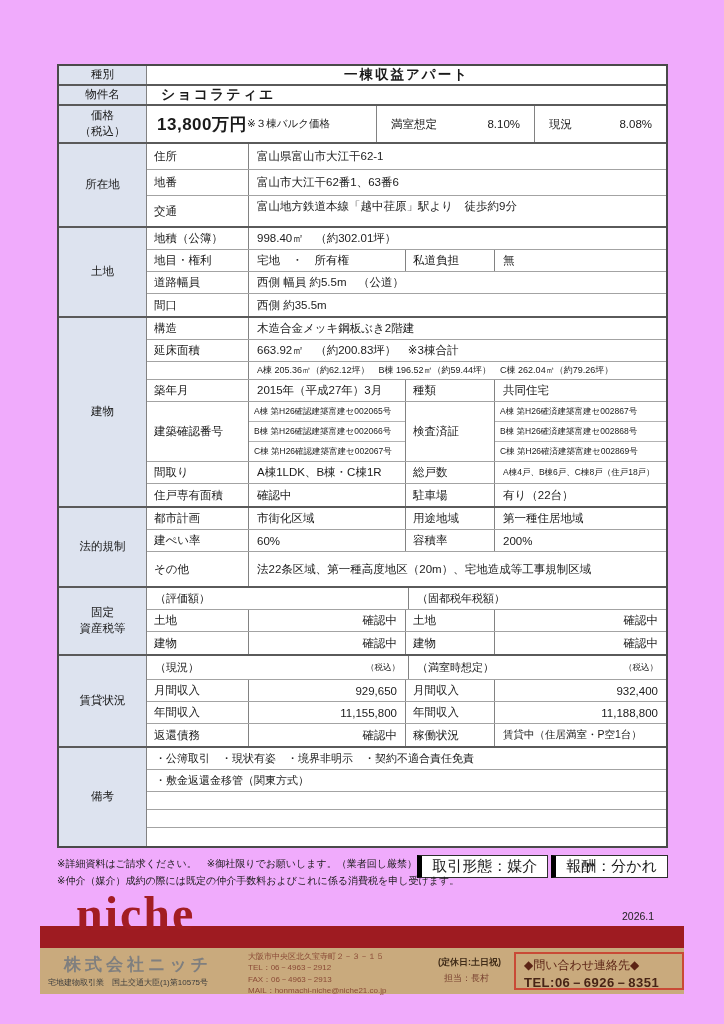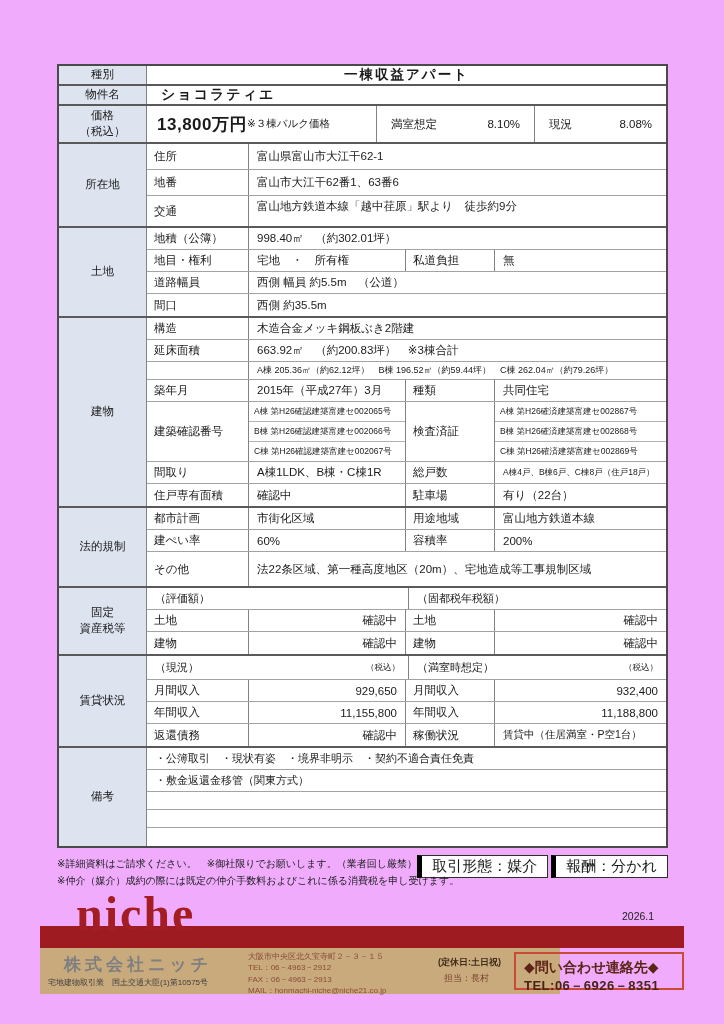--- a/index.html
+++ b/index.html
@@ -50,28 +50,28 @@
   
   .notesline{position:absolute;left:57px;top:857px;width:611px;display:flex;justify-content:space-between;align-items:flex-start;font-size:10px}
   .tags{display:flex;gap:3px;margin-top:-2px}
   .tag{border:1px solid #2e2e2e;border-left:5px solid #000;padding:1px 10px;font-size:15px;white-space:nowrap;background:#fff}
   .note2{position:absolute;left:57px;top:874px;font-size:10px}
   
   .logo{position:absolute;left:76px;top:891px;font-family:"Liberation Serif","DejaVu Serif",serif;
         font-weight:bold;font-size:48px;line-height:.95;color:#a31d23;letter-spacing:2px;z-index:2}
   .datecode{position:absolute;left:622px;top:910px;font-size:10.5px;color:#222}
   .redbar{position:absolute;left:40px;top:926px;width:644px;height:22px;background:#9e1b21}
-  .tanbox{position:absolute;left:40px;top:948px;width:520px;height:46px;background:#c9aa7d}
+  .tanbox{position:absolute;left:40px;top:948px;width:644px;height:46px;background:#c9aa7d}
   .company{position:absolute;left:24px;top:5px;font-size:17px;font-weight:bold;color:#7f7f7f;letter-spacing:4px}
   .license{position:absolute;left:8px;top:29px;font-size:8px;color:#3c3c3c;white-space:nowrap}
   .cinfo{position:absolute;left:208px;top:3px;font-size:8px;line-height:1.42;color:#8a4a36;white-space:nowrap}
   .teikyubi{position:absolute;left:398px;top:8px;font-size:9px;font-weight:bold;color:#402c18;white-space:nowrap}
   .tanto{position:absolute;left:404px;top:24px;font-size:9px;color:#7a4331;white-space:nowrap}
   .contact{position:absolute;left:474px;top:4px;width:170px;height:38px;border:2px solid #c94a36;padding:3px 8px;line-height:1.45}
-  .contact .ctitle{font-size:14px;font-weight:bold;color:#5c2415}
+  .contact .ctitle{font-size:12px;font-weight:normal;color:#5c2415}
   .contact .ctel{font-size:13px;font-weight:bold;color:#472415;letter-spacing:.5px}
 </style>
 </head>
 <body>
 
 <div class="sheet">
 
   <div class="ptable">
 
     <div class="sec">
@@ -201,21 +201,21 @@
       </div>
     </div>
 
     <div class="sec">
       <div class="sec-h">法的規制</div>
       <div class="sec-body">
         <div class="row h22">
           <div class="lbl">都市計画</div>
           <div class="val">市街化区域</div>
           <div class="lbl2">用途地域</div>
-          <div class="val2">富山地方鉄道本線</div>
+          <div class="val2">第一種住居地域</div>
         </div>
         <div class="row h22">
           <div class="lbl">建ぺい率</div>
           <div class="val">60%</div>
           <div class="lbl2">容積率</div>
           <div class="val2">200%</div>
         </div>
         <div class="row h34">
           <div class="lbl">その他</div>
           <div class="val">法22条区域、第一種高度地区（20m）、宅地造成等工事規制区域</div>

